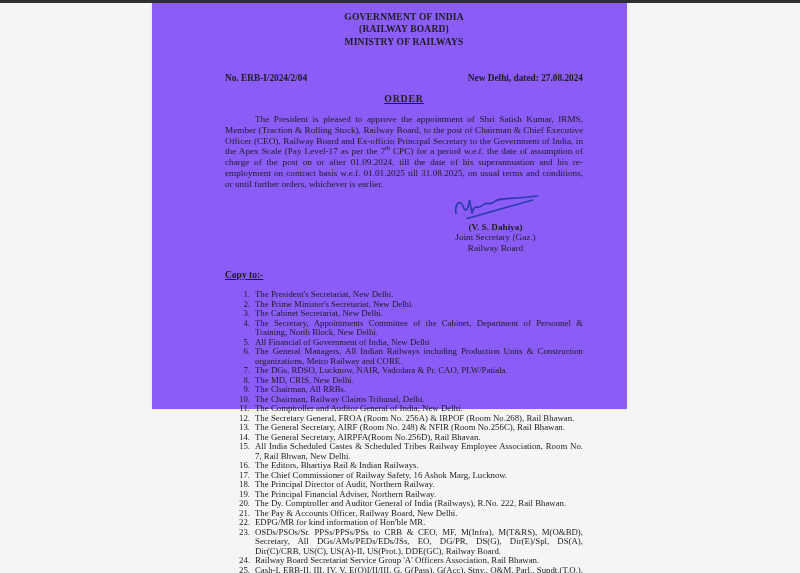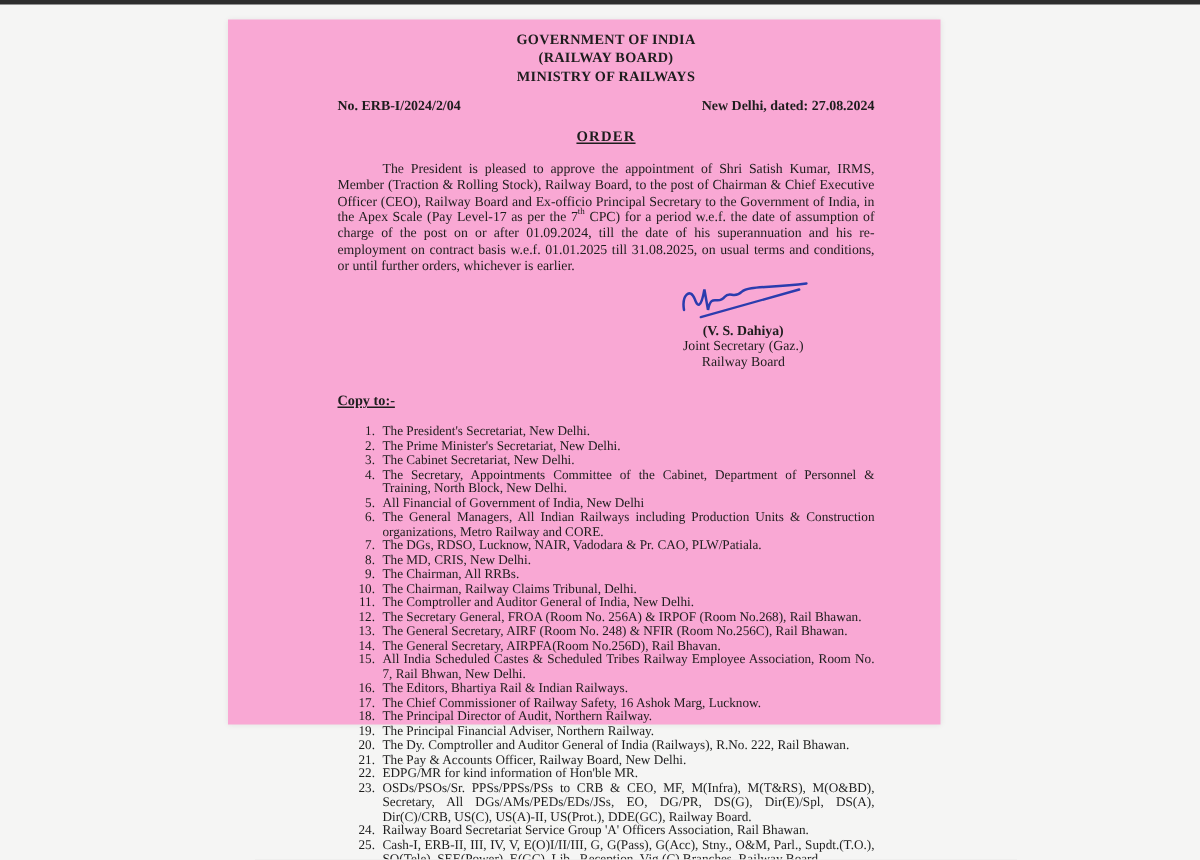--- a/index.html
+++ b/index.html
@@ -3,26 +3,26 @@
 <meta charset="utf-8">
 <style>
   html,body{margin:0;padding:0;background:#e9e9e9;}
   .canvas{
     position:relative;width:800px;height:573px;background:#f5f5f4;
     font-family:"Liberation Serif","DejaVu Serif",serif;color:#1d1d1d;
     overflow:hidden;margin:0 auto;
   }
   .top-rule{position:absolute;top:0;left:0;width:800px;height:3px;background:#2e2e2e;z-index:3;}
   .page{
-    position:absolute;top:13px;left:152px;width:475px;height:470px;background:#f9a8d4;
+    position:absolute;top:3px;left:152px;width:475px;height:406px;background:#8b5cf6;
     box-shadow:0 0 4px rgba(0,0,0,0.08);
   }
   .content{padding:8px 44px 0 73px;}
   .doc-header{text-align:center;font-weight:bold;font-size:9.5px;line-height:12.3px;letter-spacing:0.2px;}
-  .ref-row{display:flex;justify-content:space-between;font-weight:bold;font-size:9.3px;margin-top:7px;line-height:12px;}
+  .ref-row{display:flex;justify-content:space-between;font-weight:bold;font-size:9.3px;margin-top:24px;line-height:12px;}
   .order-title{text-align:center;margin-top:8px;font-size:9.8px;line-height:13px;}
   .order-title span{font-weight:bold;text-decoration:underline;letter-spacing:0.8px;}
   .body-para{
     margin:9px 0 0 0;font-size:9.2px;line-height:10.85px;text-align:justify;text-indent:30px;
   }
   .body-para sup{font-size:6px;line-height:0;}
   .sign-block{
     width:175px;margin:2px 0 16px auto;text-align:center;font-size:9.2px;line-height:10.5px;
   }
   .sig-svg{display:block;margin:0 auto -2px auto;}

